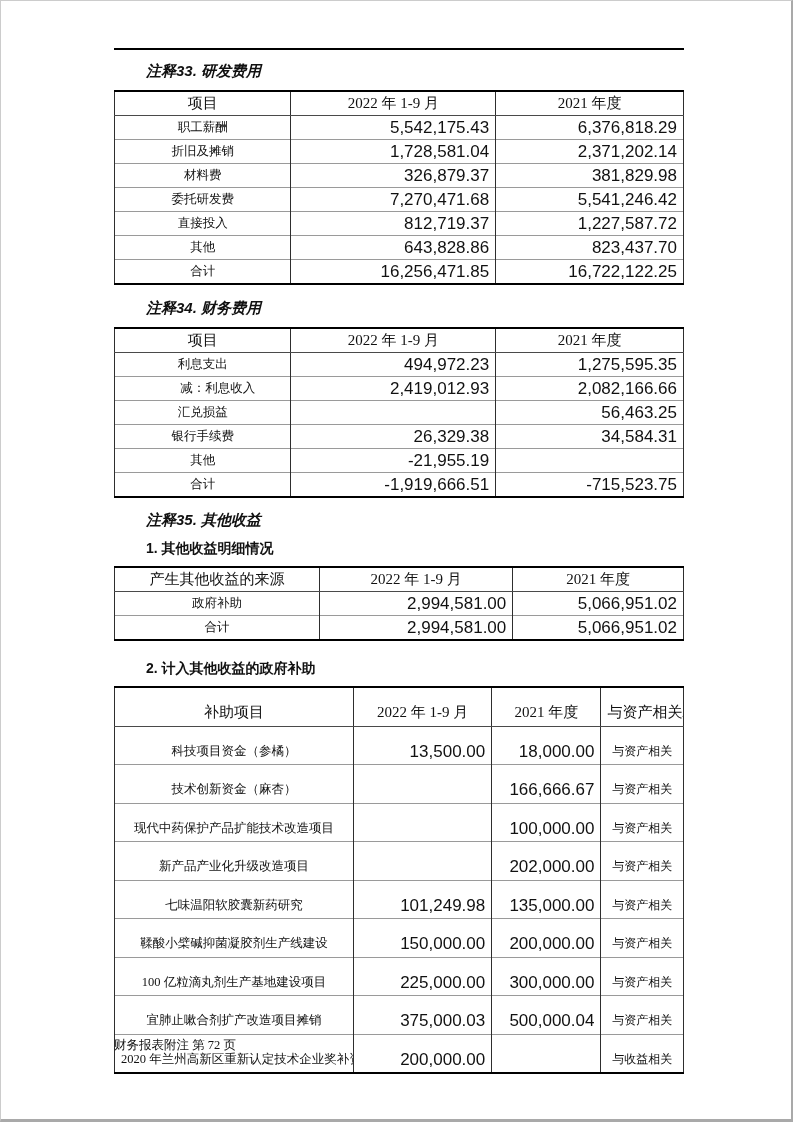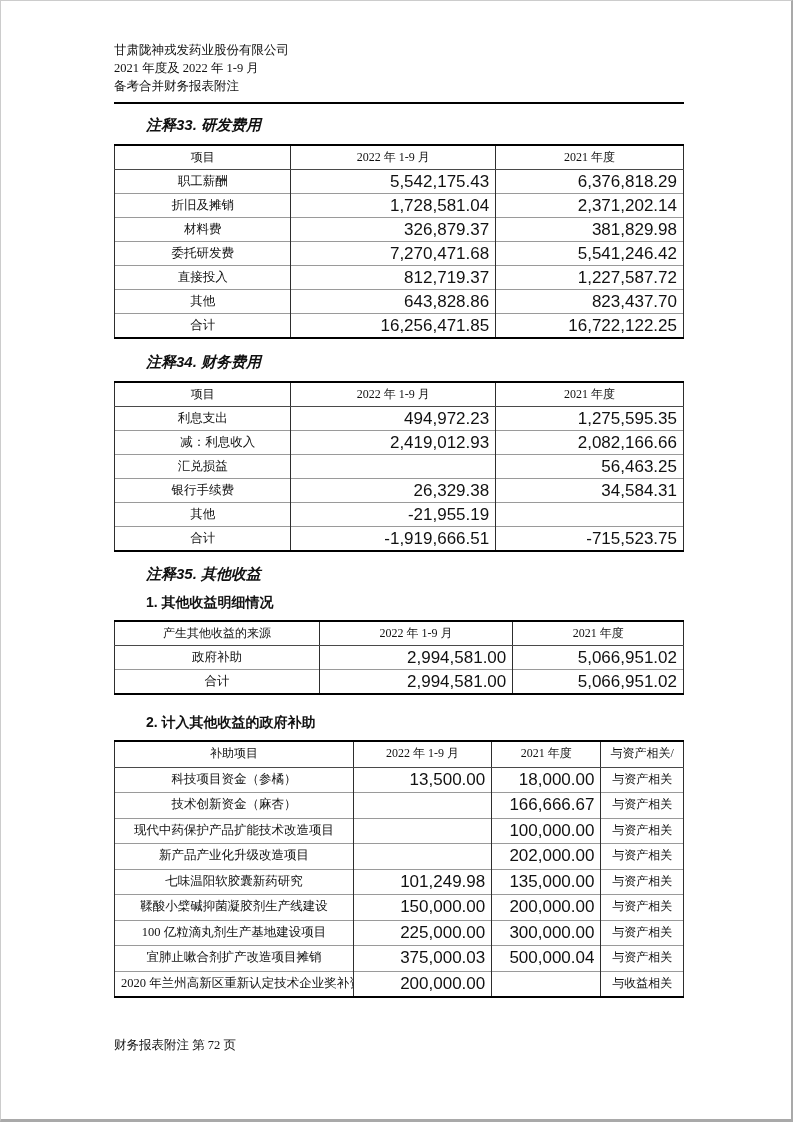--- a/index.html
+++ b/index.html
@@ -26,49 +26,44 @@
   table.fin-table{
     width:100%;border-collapse:collapse;table-layout:fixed;
     border-top:2px solid #000;border-bottom:2px solid #000;
     margin:0 0 0 0;
   }
   .fin-table th,.fin-table td{
     border-left:1px solid #2e2e2e;border-right:1px solid #2e2e2e;
     padding:3px 6px;line-height:17px;overflow:hidden;white-space:nowrap;
   }
   .fin-table thead th{
-    font-weight:normal;font-size:12px;text-align:center;
+    font-weight:normal;font-size:15px;text-align:center;
     border-bottom:1px solid #4a4a4a;
   }
   .fin-table tbody tr + tr td{border-top:1px solid #9a9a9a;}
   .col-label{font-size:12.5px;text-align:center;}
   .col-num{
     font-family:"Liberation Sans","DejaVu Sans",sans-serif;
     font-size:17px;text-align:right;padding-right:8px;
   }
   .col-rel{font-size:12px;text-align:center;}
   .total-row .col-label{text-align:center;}
   .indent-row .col-label{padding-left:36px;}
-  .t-subsidy th,.t-subsidy td{padding-top:3px;padding-bottom:4.5px;}
+  .t-subsidy th,.t-subsidy td{padding-top:16px;padding-bottom:4.5px;}
   .page-footer{
     position:absolute;left:113px;top:1036px;width:570px;
     text-align:left;font-size:12.5px;
   }
 </style>
 </head>
 <body>
 
 <div class="page">
   <div class="content">
 
-    <div class="doc-header">
-      <div>甘肃陇神戎发药业股份有限公司</div>
-      <div>2021 年度及 2022 年 1-9 月</div>
-      <div>备考合并财务报表附注</div>
-    </div>
     <div class="header-rule"></div>
 
     <div class="note-title">注释33. 研发费用</div>
     <table class="fin-table t-rnd">
       <colgroup>
           <col style="width:31%">
           <col style="width:36%">
           <col style="width:33%">
         </colgroup>
       <thead>

